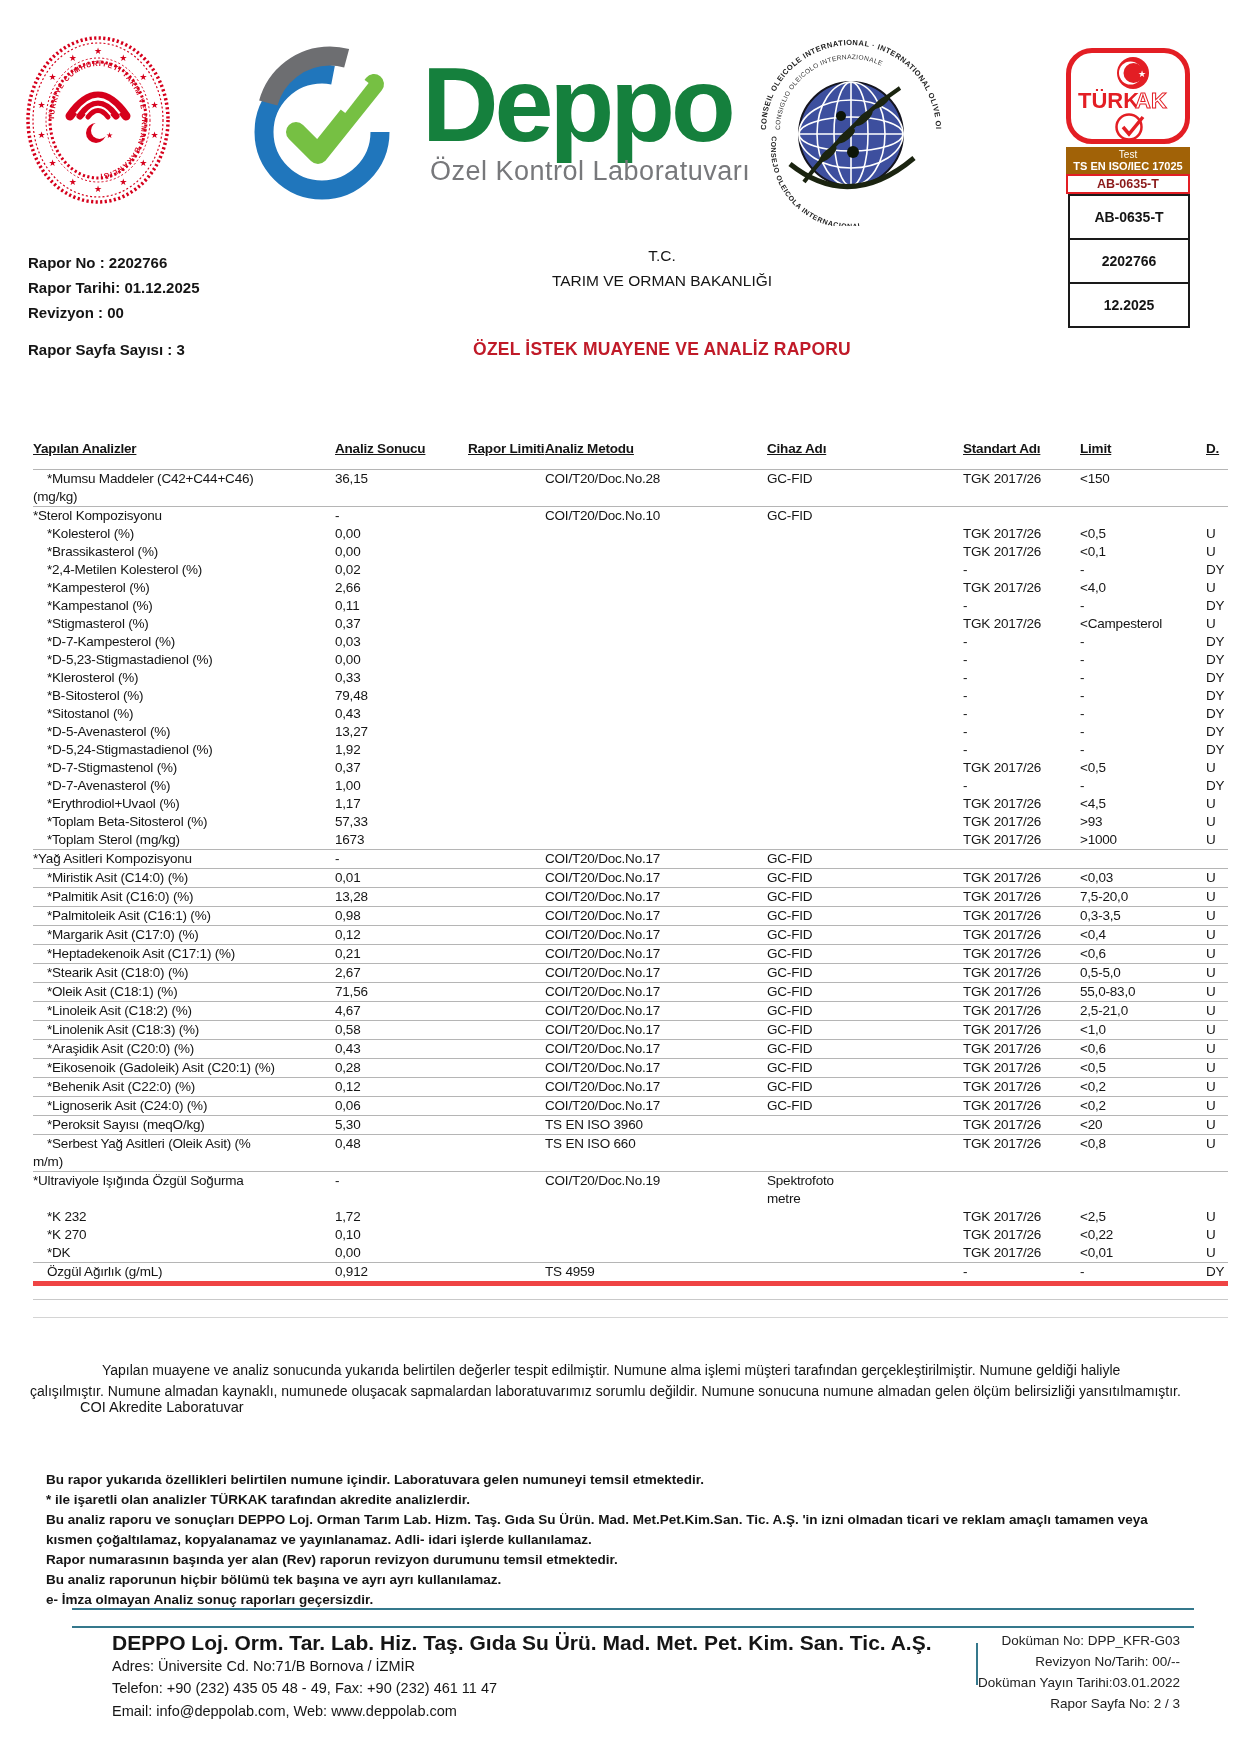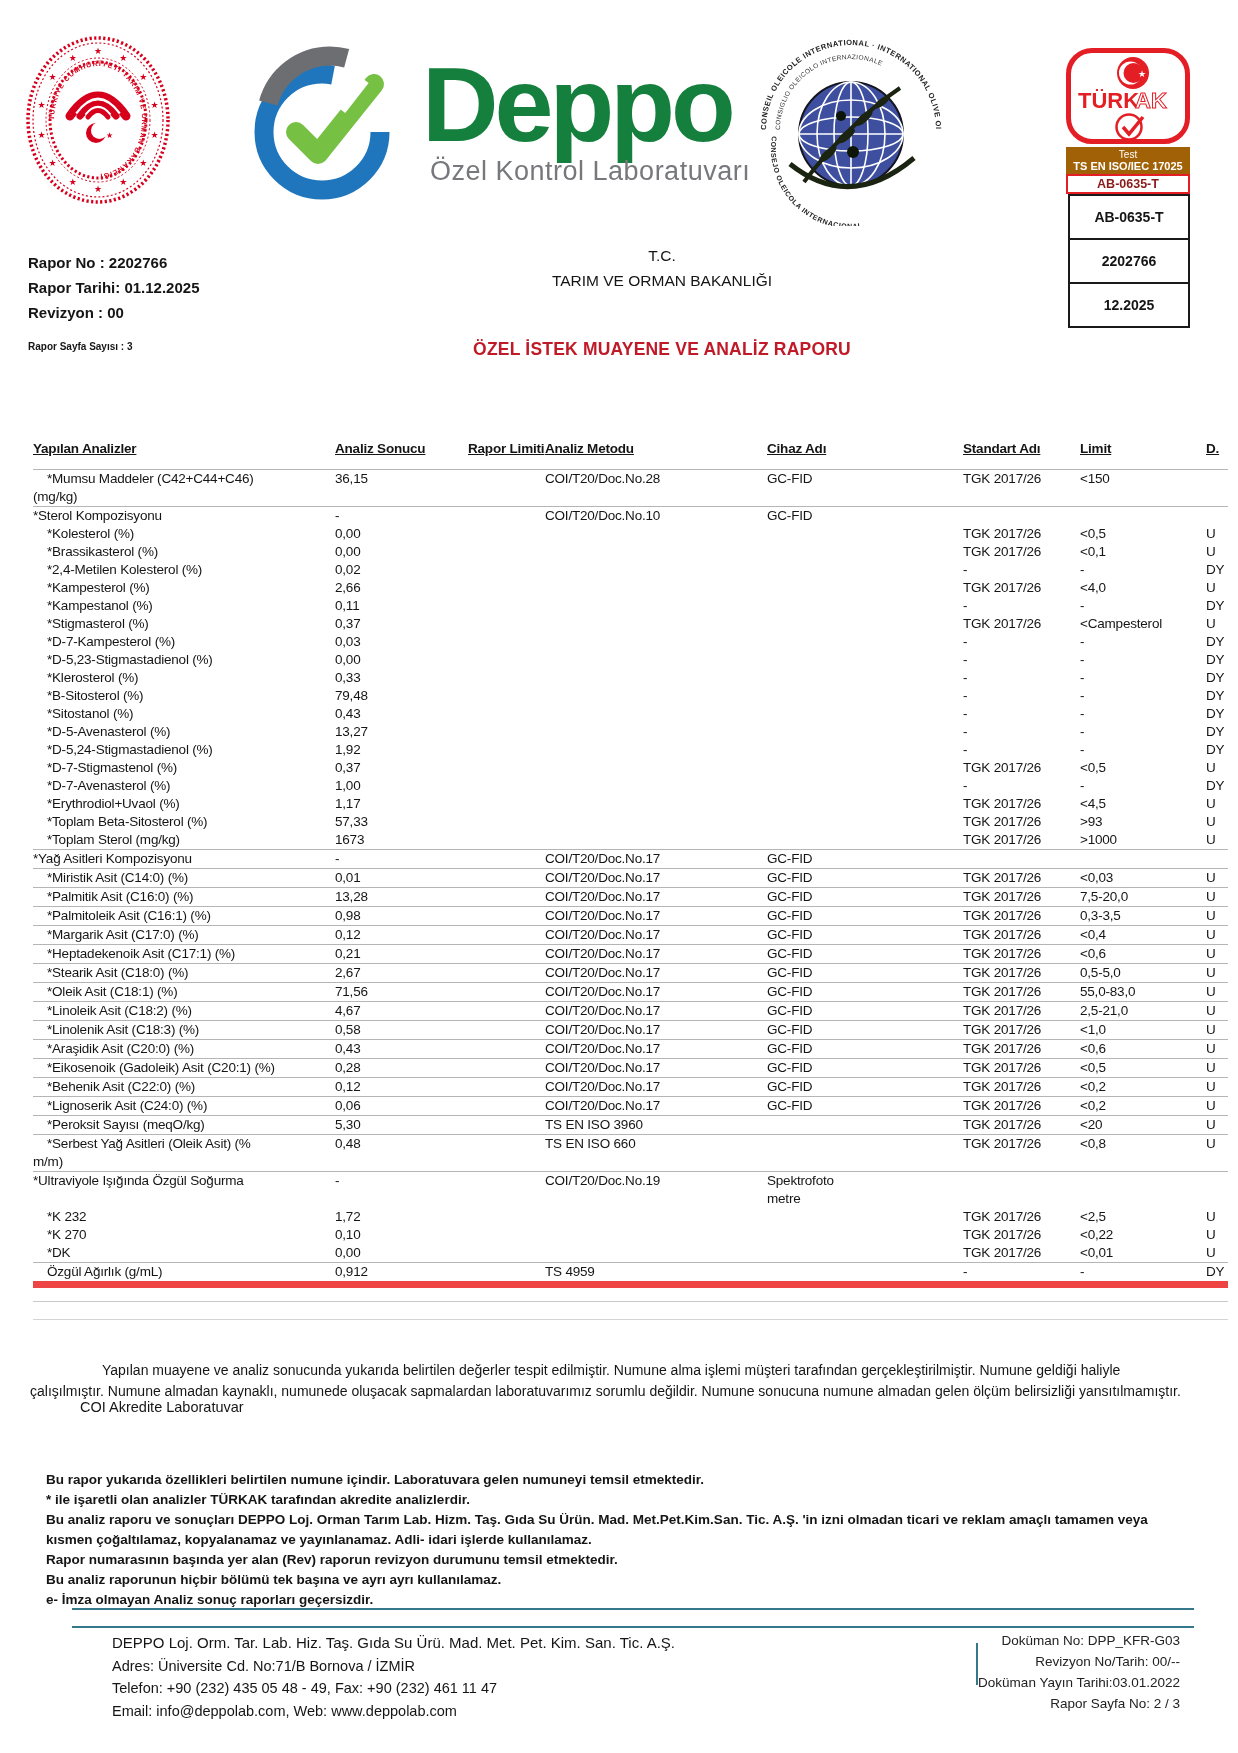--- a/index.html
+++ b/index.html
@@ -24,55 +24,55 @@
   .tb-test{font-size:10px;line-height:11px;}
   .tb-iso{font-size:11px;font-weight:bold;line-height:13px;}
   .tb-strip{box-sizing:border-box;border:2px solid #E31E24;background:#fff;text-align:center;
             font-size:12.5px;font-weight:bold;color:#8B1A1A;padding:1px 0;}
   .stamp{position:absolute;left:1068px;top:196px;width:122px;}
   .stamp-cell{box-sizing:border-box;border:2px solid #1a1a1a;height:46px;margin-top:-2px;
               display:flex;align-items:center;justify-content:center;font-size:14px;font-weight:bold;background:#fff;}
 
   
   .meta{position:absolute;left:28px;top:243px;font-size:15px;font-weight:bold;line-height:25px;margin-top:7px;}
-  .sayfa{position:absolute;left:28px;top:341px;font-size:10px;font-weight:bold;}
+  .sayfa{position:absolute;left:28px;top:341px;font-size:15px;font-weight:bold;}
   .center-head{position:absolute;left:332px;top:243px;width:660px;text-align:center;
                font-size:15.5px;line-height:25px;}
   .report-title{position:absolute;left:332px;top:339px;width:660px;text-align:center;
                 font-size:17.5px;font-weight:bold;color:#C01A28;letter-spacing:.2px;}
 
   
   .analysis-table{position:absolute;left:33px;top:438px;width:1195px;font-size:13.5px;letter-spacing:-.2px;}
   .thead,.trow{display:grid;grid-template-columns:302px 133px 77px 222px 196px 117px 126px 1fr;}
   .thead{font-weight:bold;line-height:21px;padding-bottom:10px;}
   .thead span{text-decoration:underline;}
   .tbody{}
   .trow{line-height:18px;}
   .trow>div{white-space:pre-wrap;}
   .trow.sep{border-top:1px solid #b5b5b5;}
-  .trow.last{border-bottom:7px solid #ef4444;}
+  .trow.last{border-bottom:5px solid #ef4444;}
   .c-name{text-indent:0;}
   .c-name.ind{text-indent:14px;}
   .tail-line{height:1px;background:#c9c9c9;}
   .tail-line.one{margin-top:13px;}
   .tail-line.two{margin-top:17px;background:#d4d4d4;}
 
   
   .closing{position:absolute;left:30px;top:1360px;width:1168px;font-size:14px;line-height:21px;}
   .closing p{margin:0;text-indent:72px;}
   .coi{position:absolute;left:80px;top:1399px;font-size:14.5px;}
   .notes{position:absolute;left:46px;top:1470px;width:1140px;font-size:13.5px;line-height:20px;font-weight:bold;}
   .notes div{margin:0;}
 
   
   .f-line{position:absolute;left:72px;width:1122px;height:2px;background:#35788C;}
   .f-line.l1{top:1608px;}
   .f-line.l2{top:1626px;}
   .f-left{position:absolute;left:112px;top:1632px;font-size:14.5px;line-height:22.5px;}
-  .f-company{font-weight:normal;font-size:15px;}
+  .f-company{font-weight:bold;font-size:21px;}
   .f-right{position:absolute;right:58px;top:1630px;text-align:right;font-size:13.5px;line-height:21px;color:#222;}
   .f-divider{position:absolute;left:976px;top:1643px;width:2px;height:42px;background:#35788C;}
 </style>
 </head>
 <body>
 
 <div class="page">
 
   <svg class="seal" width="152" height="176" viewBox="0 0 152 176">
     <ellipse cx="76" cy="88" rx="70" ry="82" fill="none" stroke="#D6001C" stroke-width="3.5" stroke-dasharray="2.2 2.4"></ellipse>

